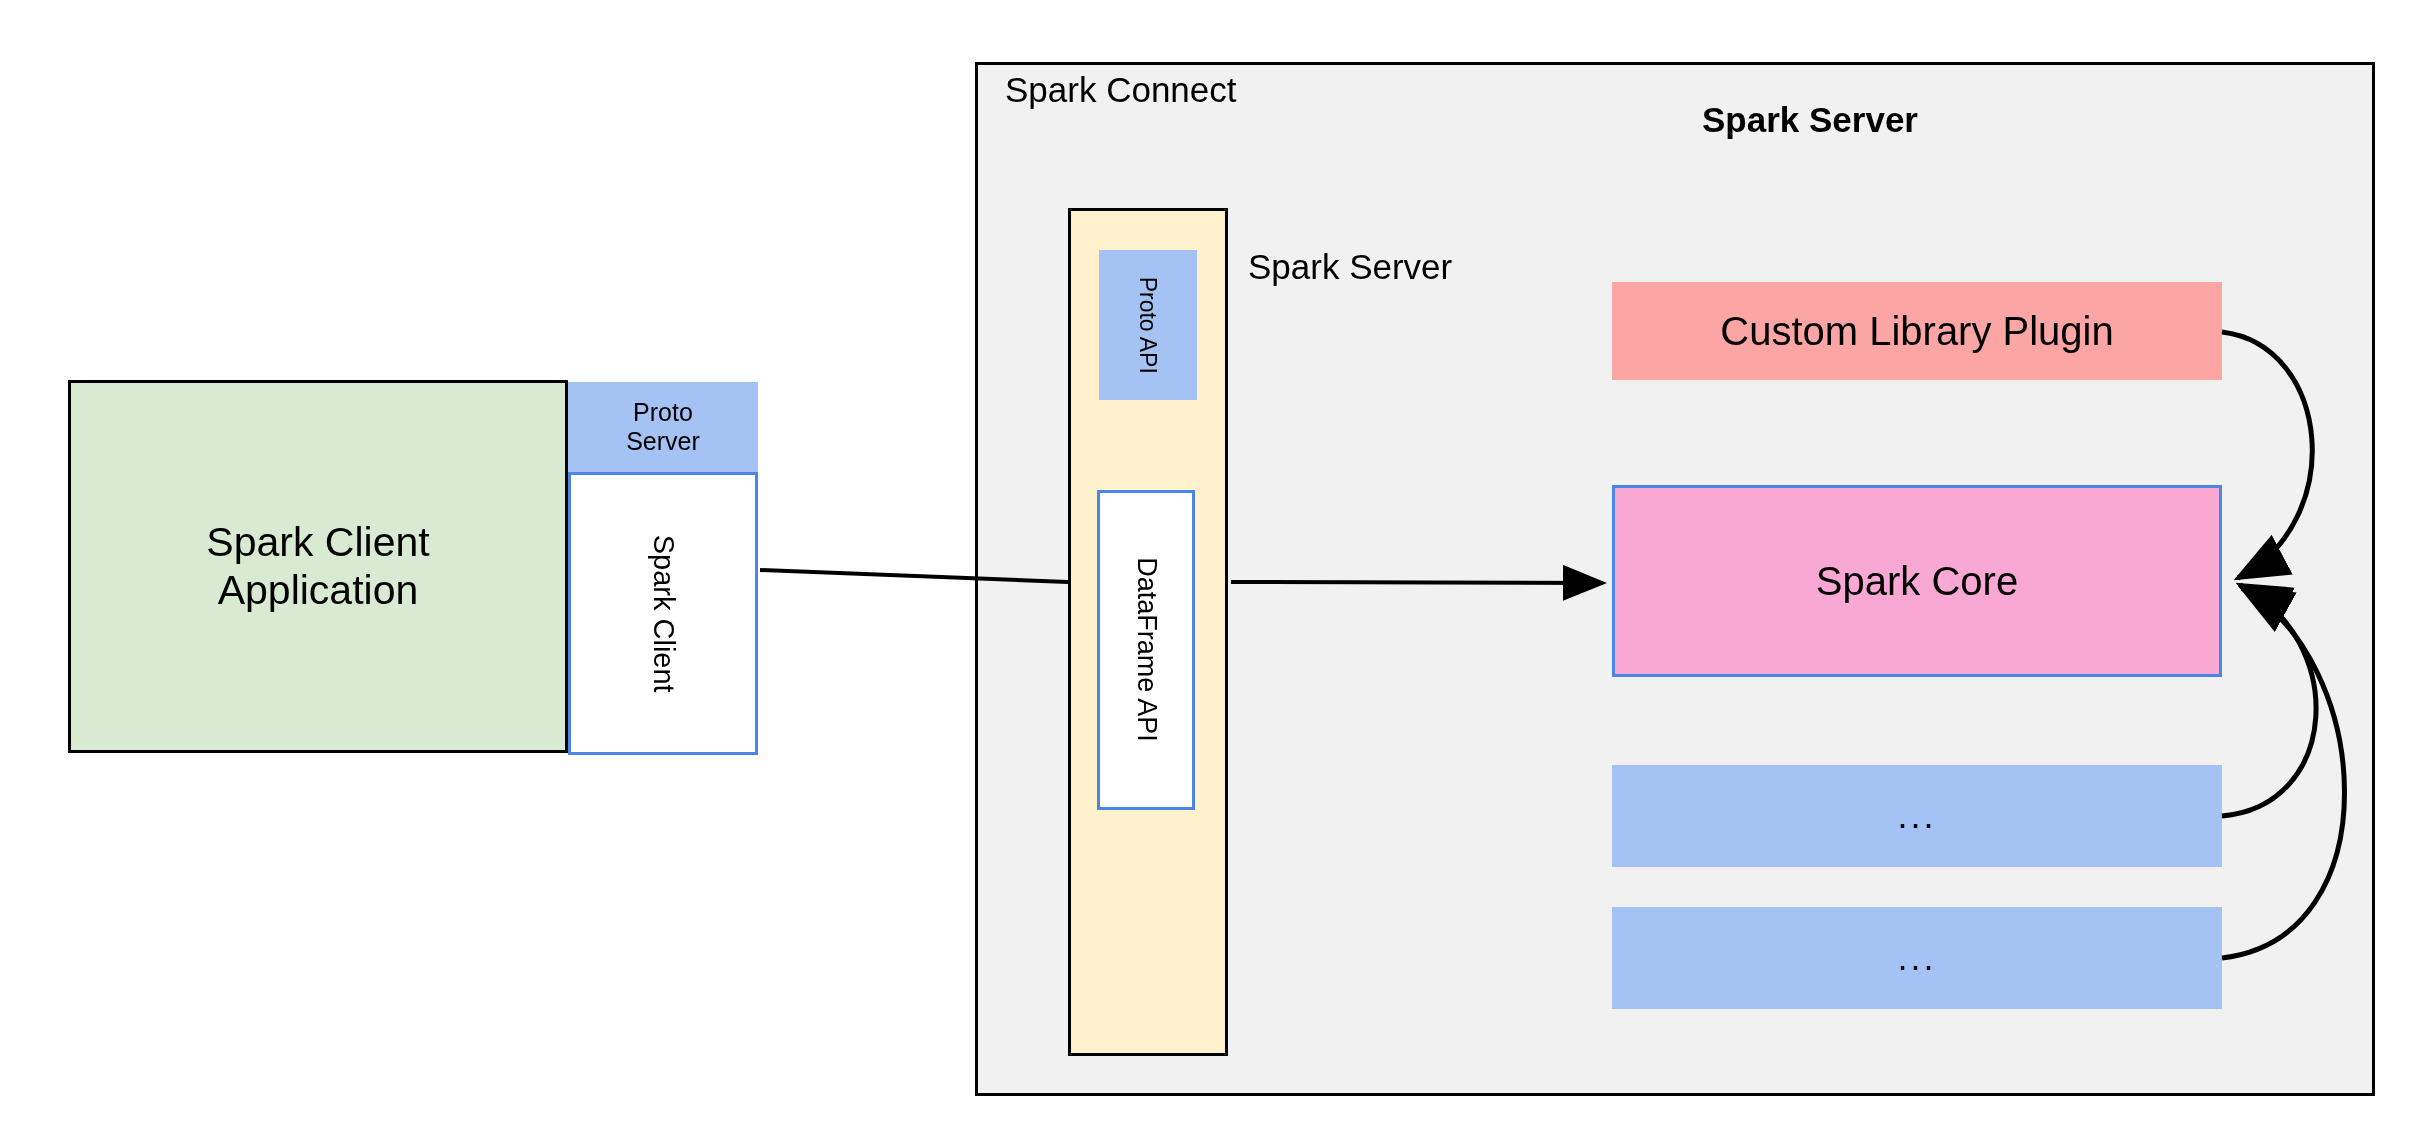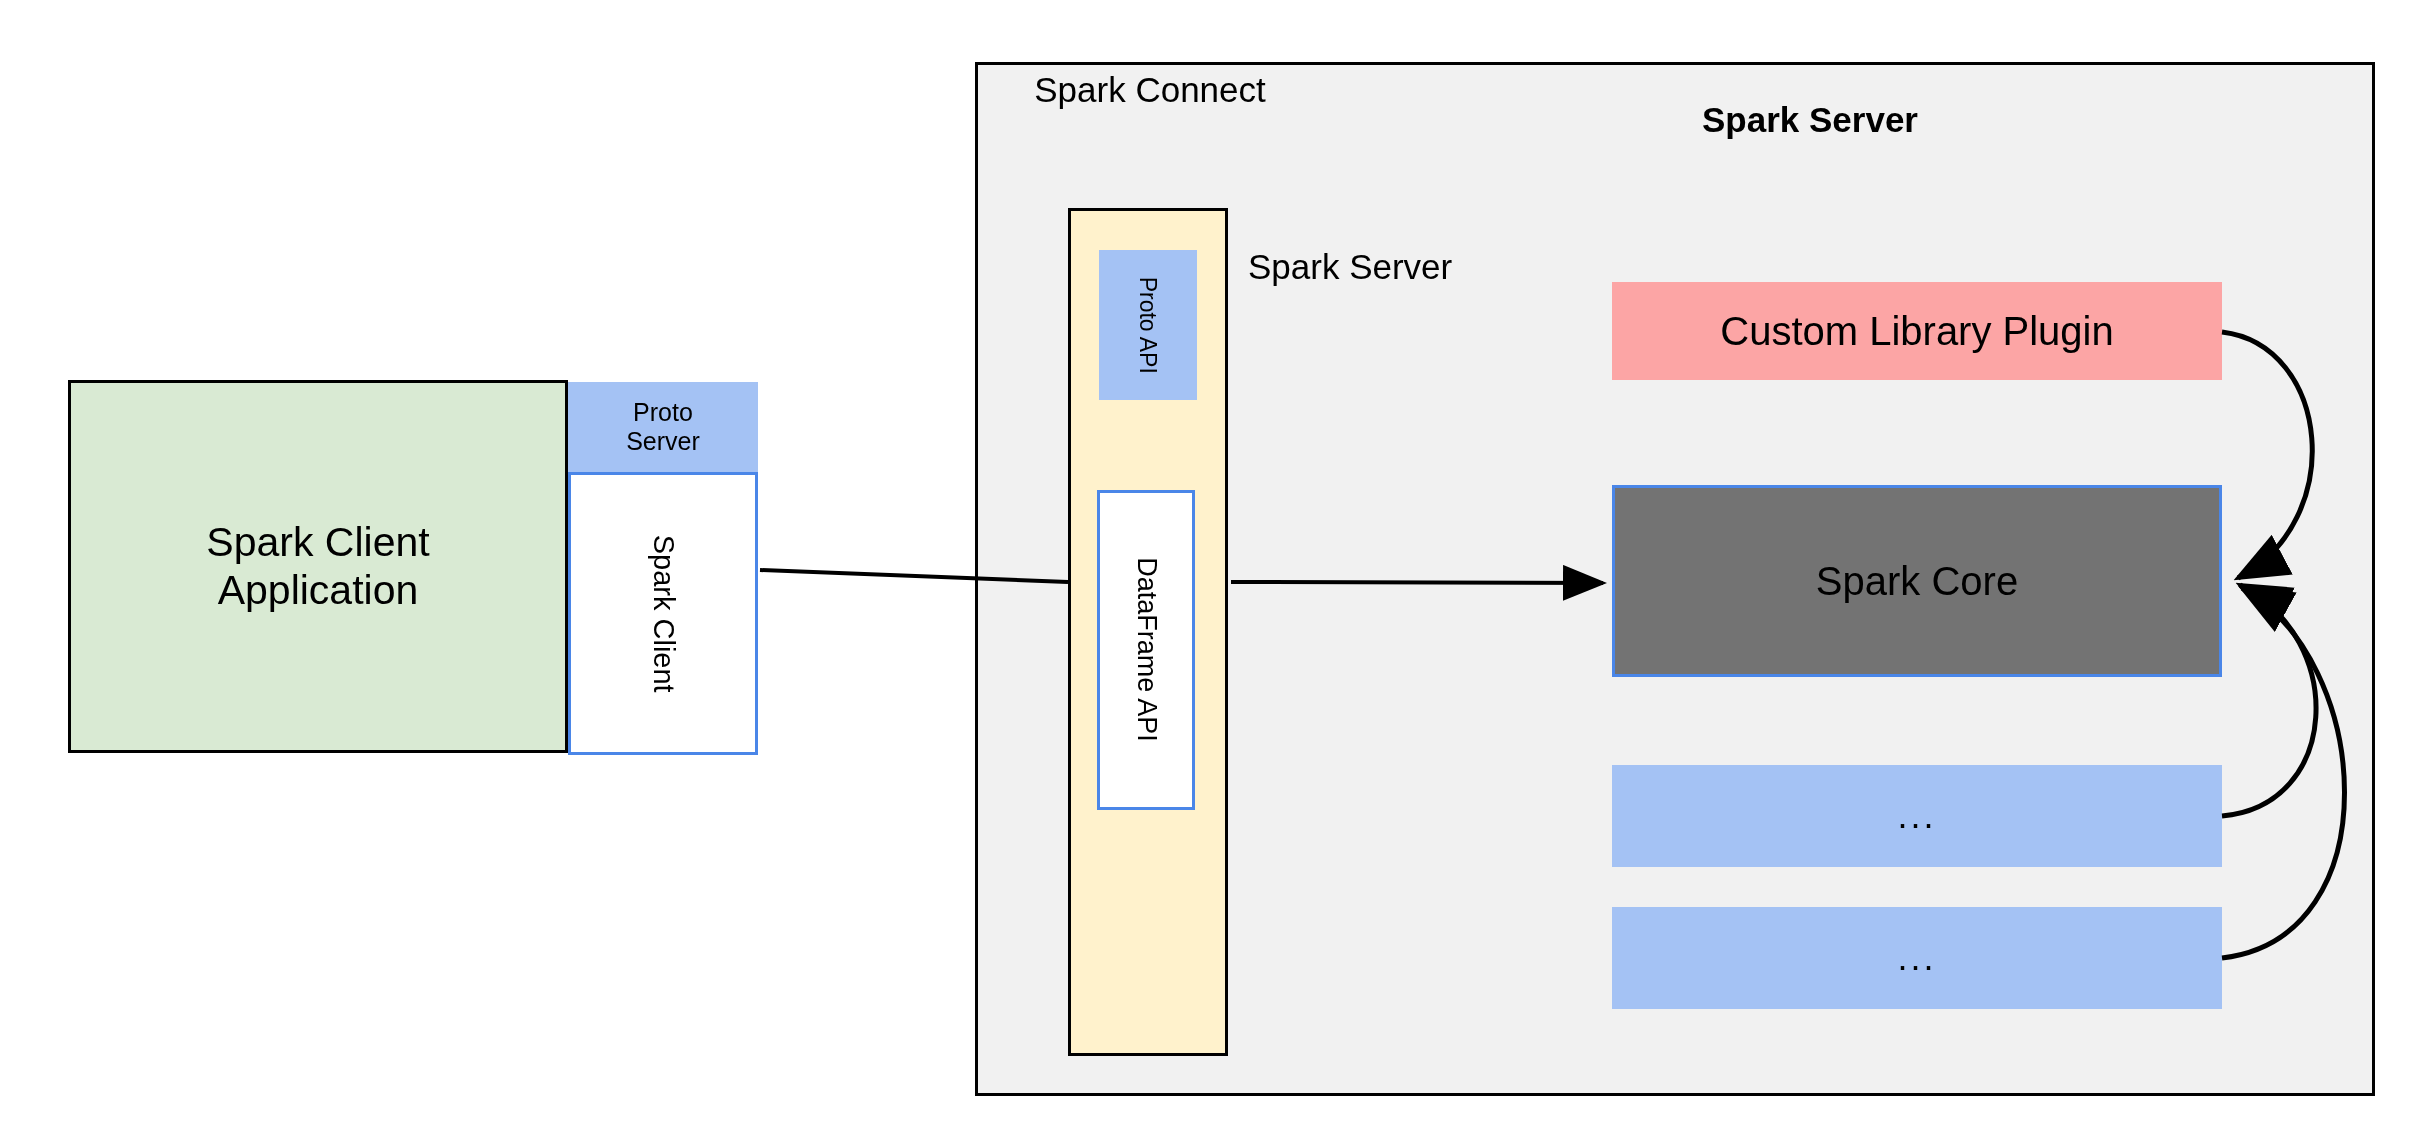--- a/index.html
+++ b/index.html
@@ -88,21 +88,20 @@
     text-align: center;
     color: #000000;
   }
 
   .connect-api-label {
     position: absolute;
     left: 1005px;
     top: 68px;
     width: 290px;
     font-size: 35px;
-    text-align: center;
     color: #000000;
     line-height: 1.25;
   }
 
   .server-lib-label {
     position: absolute;
     left: 1248px;
     top: 246px;
     width: 300px;
     font-size: 35px;
@@ -156,21 +155,21 @@
     background: #fca5a5;
     border: none;
     font-size: 40px;
   }
 
   .spark-core {
     left: 1612px;
     top: 485px;
     width: 610px;
     height: 192px;
-    background: #737373;
+    background: #f9a8d4;
     border: 3px solid #4a86e8;
     font-size: 40px;
   }
 
   .dots-box-1 {
     left: 1612px;
     top: 765px;
     width: 610px;
     height: 102px;
     background: #a4c2f4;

